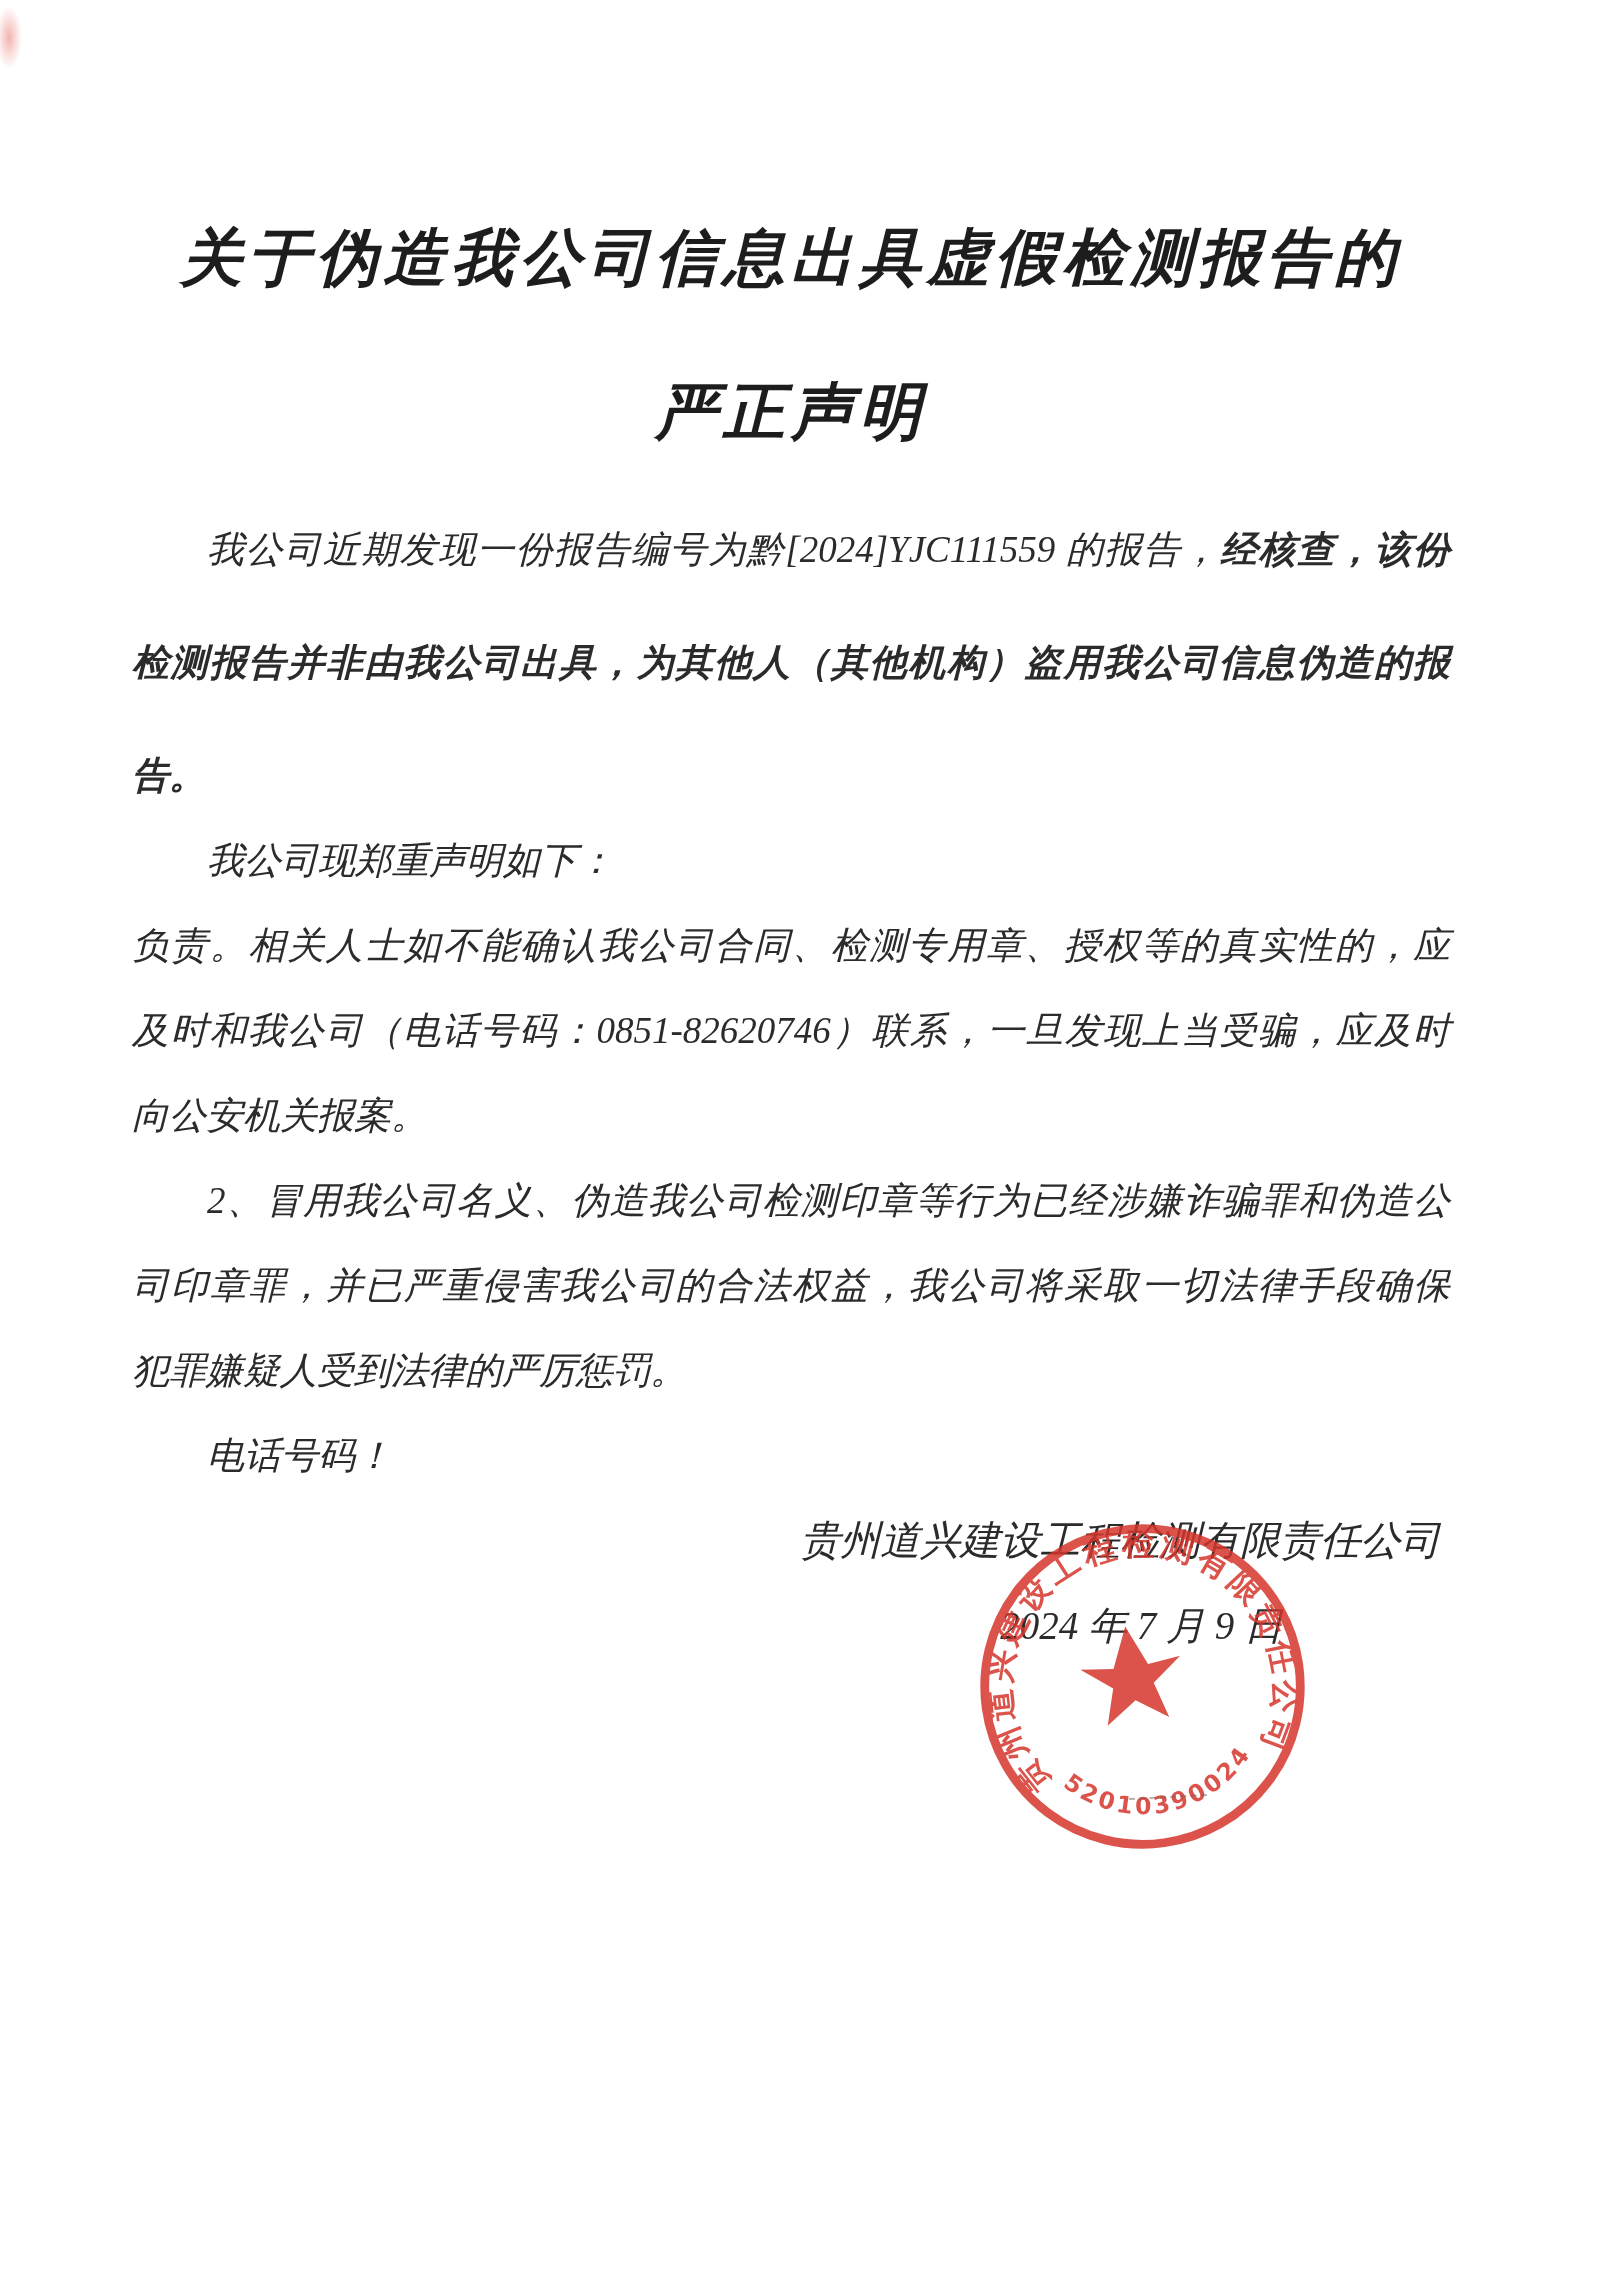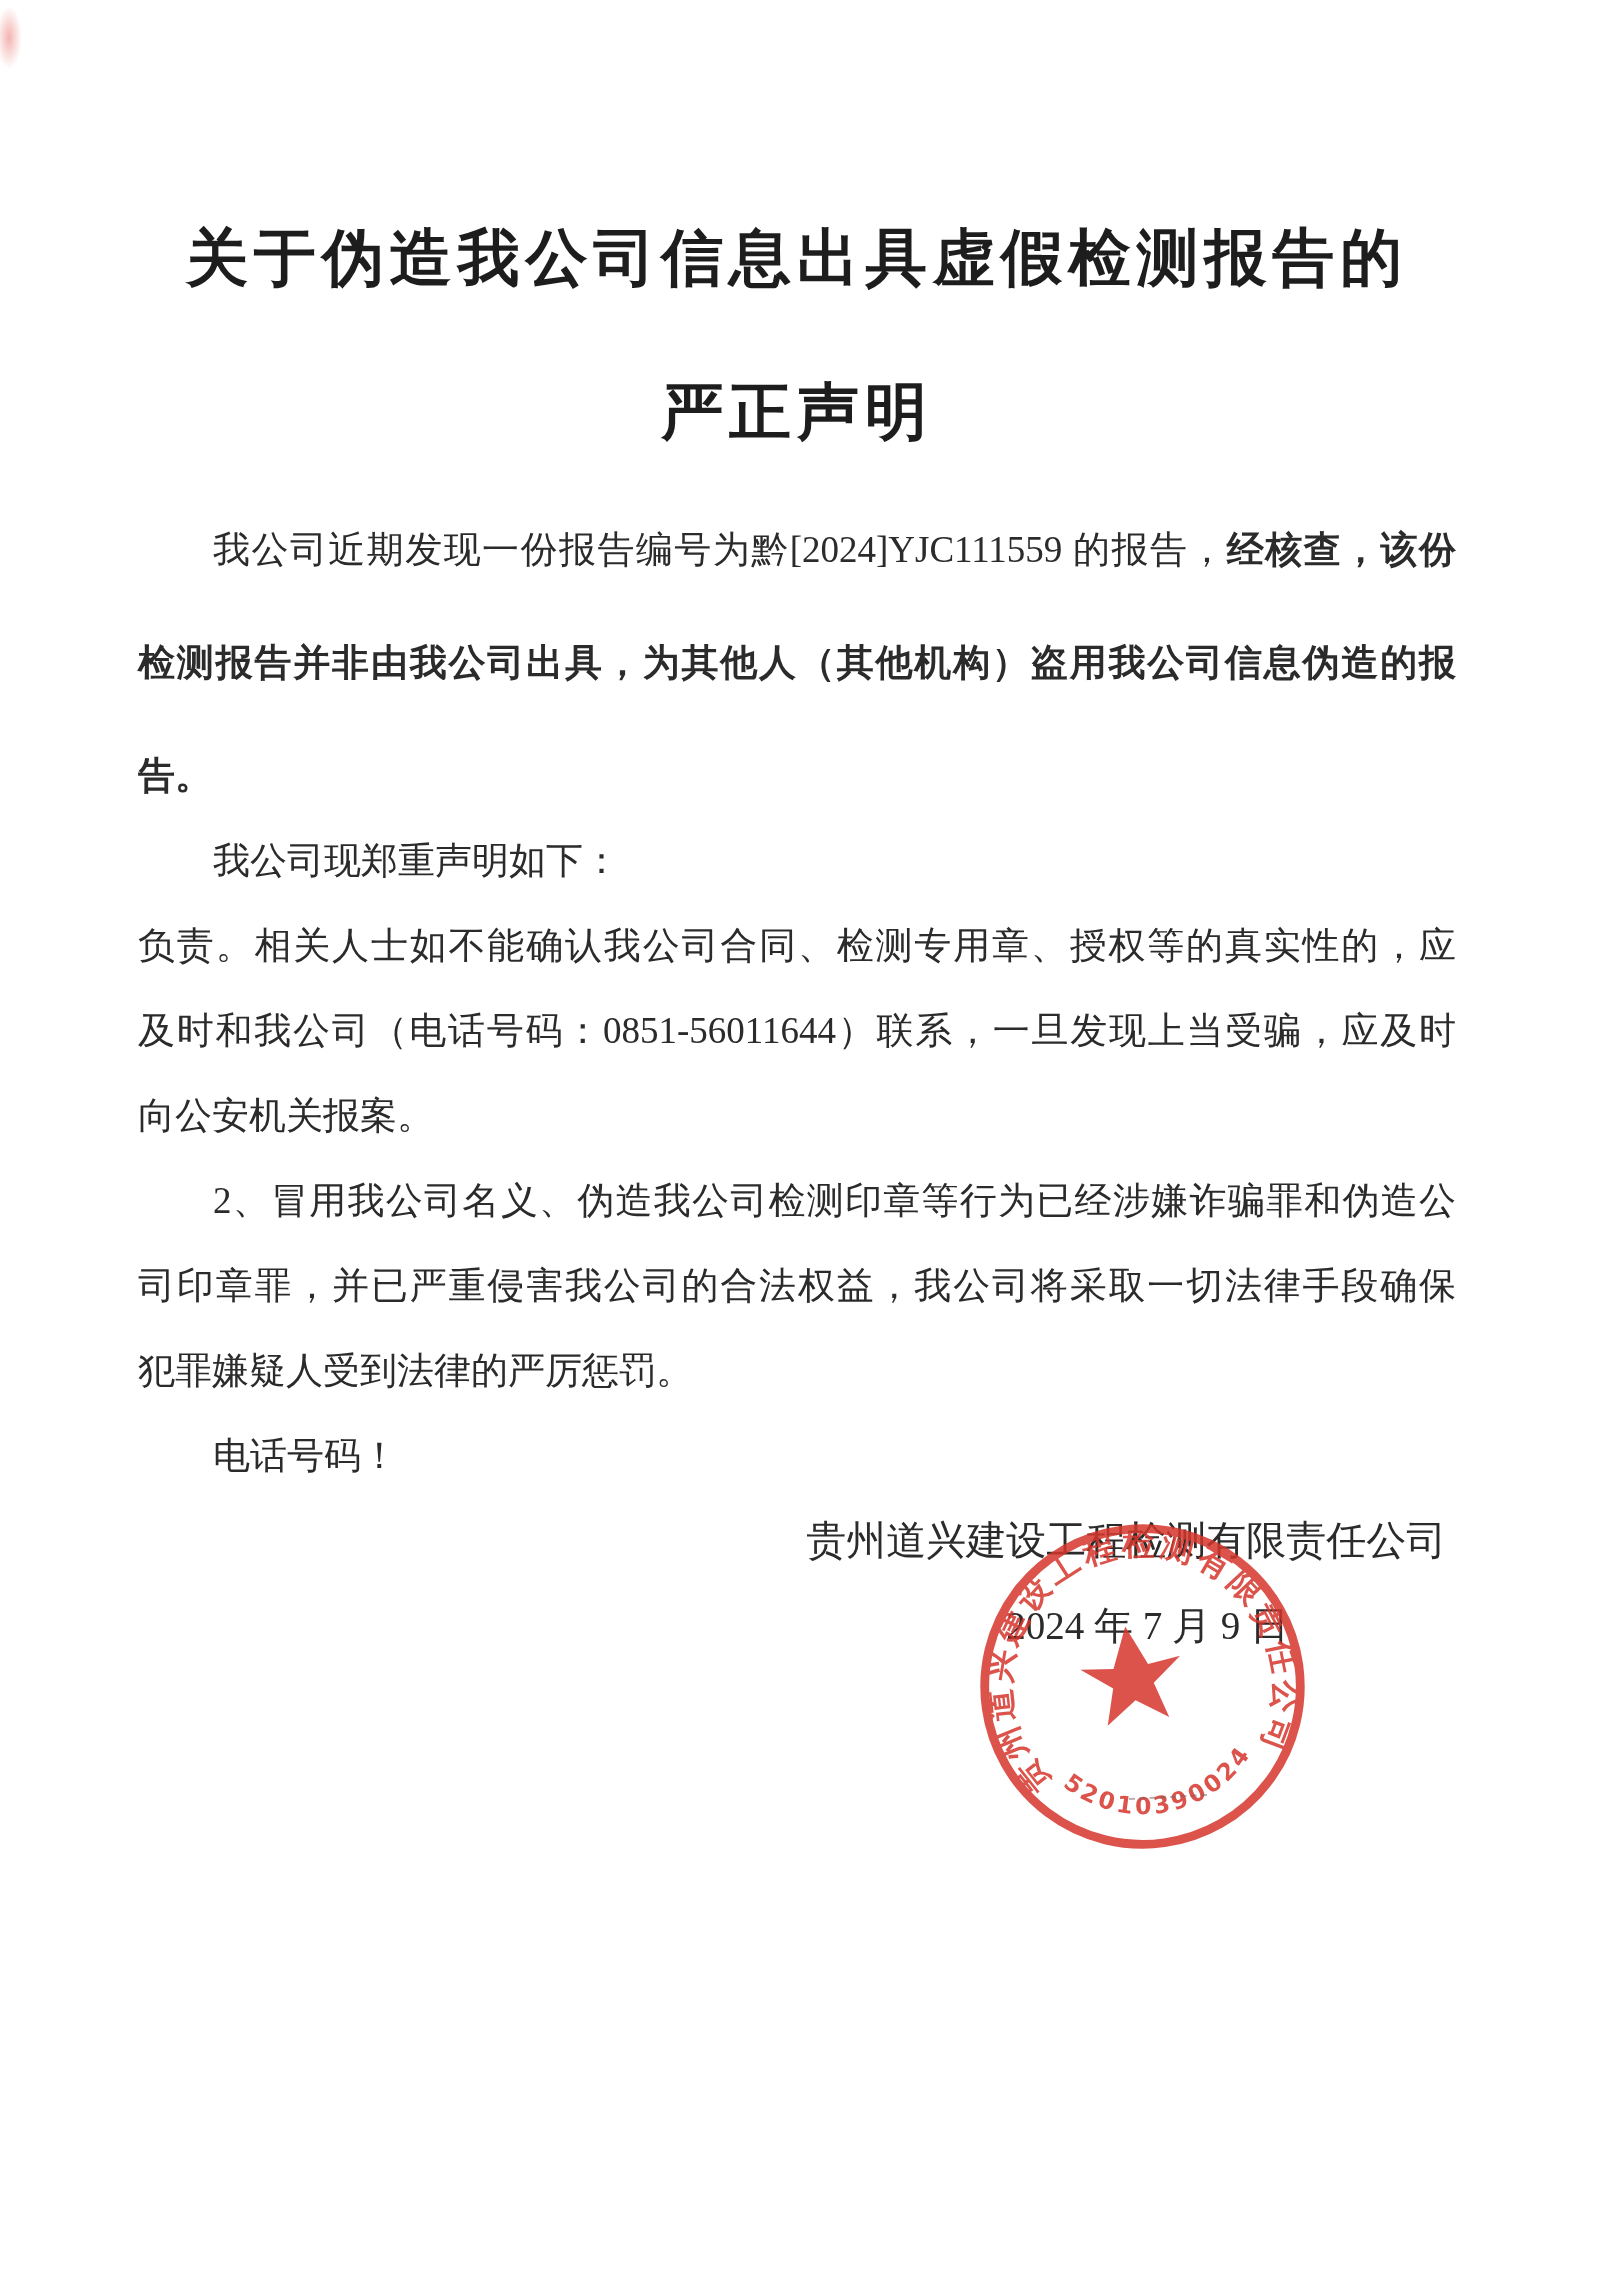--- a/index.html
+++ b/index.html
@@ -6,22 +6,23 @@
   .page{
     position:relative;
     width:1621px;height:2292px;
     background:#ffffff;
     overflow:hidden;
     font-family:"Liberation Serif","DejaVu Serif",serif;
     color:#262626;
   }
   .content{
     position:absolute;
-    left:138px;top:0;
+    left:132px;top:0;
     width:1318px;
+    font-style:italic;
   }
   .title-block{
     padding-top:181px;
     line-height:154px;
     text-align:center;
     font-size:62px;
     font-weight:bold;
     letter-spacing:5.9px;
     color:#1d1d1d;
   }
@@ -97,21 +98,21 @@
 
     <div class="body-block">
 
       <div class="bline j indent"><span>我公司近期发现一份报告编号为黔[2024]YJC111559 的报告，</span><span class="b">经核查，该份</span></div>
       <div class="bline j b">检测报告并非由我公司出具，为其他人（其他机构）盗用我公司信息伪造的报</div>
       <div class="bline b">告。</div>
 
       <div class="bline indent">我公司现郑重声明如下：</div>
 
       <div class="bline j">负责。相关人士如不能确认我公司合同、检测专用章、授权等的真实性的，应</div>
-      <div class="bline j">及时和我公司（电话号码：0851-56011644）联系，一旦发现上当受骗，应及时</div>
+      <div class="bline j">及时和我公司（电话号码：0851-82620746）联系，一旦发现上当受骗，应及时</div>
       <div class="bline">向公安机关报案。</div>
 
       <div class="bline j indent">2、冒用我公司名义、伪造我公司检测印章等行为已经涉嫌诈骗罪和伪造公</div>
       <div class="bline j">司印章罪，并已严重侵害我公司的合法权益，我公司将采取一切法律手段确保</div>
       <div class="bline">犯罪嫌疑人受到法律的严厉惩罚。</div>
 
       <div class="bline indent">电话号码！</div>
 
       <div class="sig-line">贵州道兴建设工程检测有限责任公司</div>
       <div class="date-line">2024 年 7 月 9 日</div>

